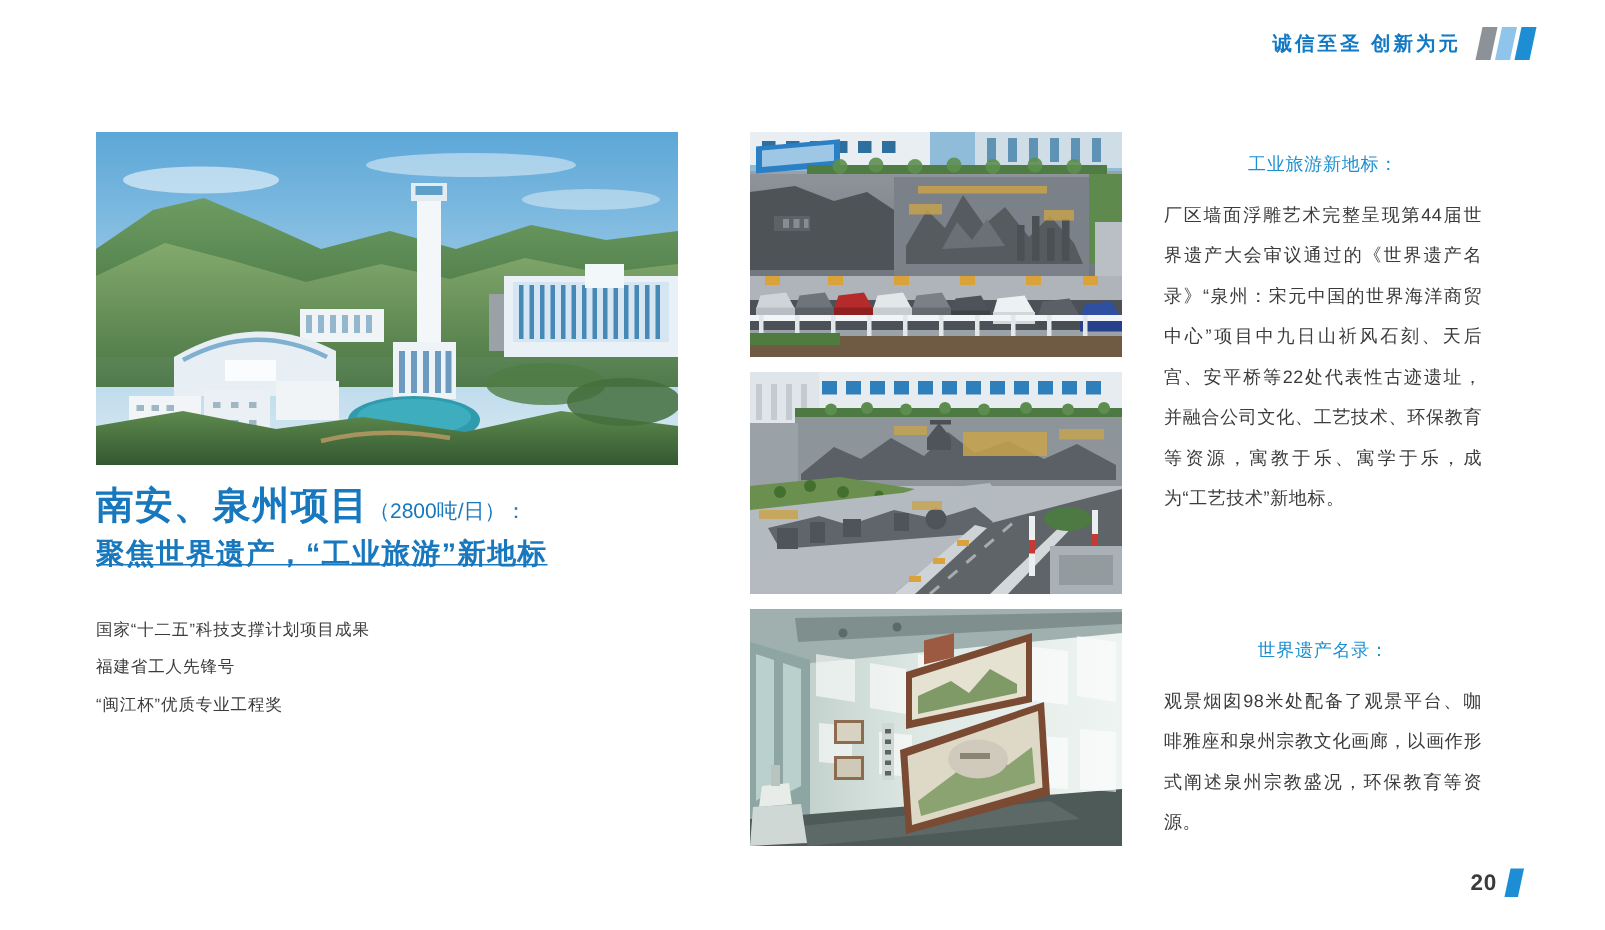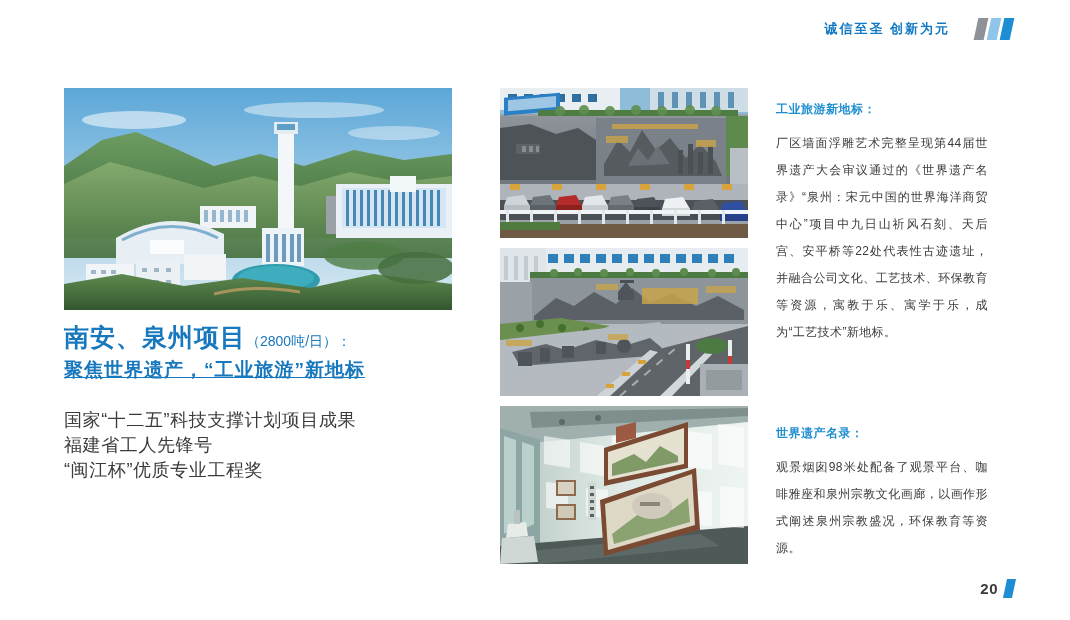--- a/index.html
+++ b/index.html
@@ -4,21 +4,21 @@
 <style>
   html,body{margin:0;padding:0;}
   body{
     width:1070px;height:620px;background:#ffffff;
     font-family:"Liberation Sans","DejaVu Sans",sans-serif;
     overflow:hidden;position:relative;
   }
   .page{position:absolute;inset:0;}
 
   
-  .header{position:absolute;top:18px;right:58px;display:flex;align-items:center;gap:26px;justify-content:space-between;}
+  .header{position:absolute;top:18px;right:48px;display:flex;align-items:center;gap:12px;justify-content:space-between;}
   .header-slogan{
     color:#1279c4;font-size:13px;letter-spacing:2px;font-weight:600;white-space:nowrap;
   }
   .logo-marks{display:flex;align-items:center;gap:3px;}
   .logo-mark{width:10px;height:22px;transform:skewX(-12deg);}
   .lm1{background:#8d9298;}
   .lm2{background:#8fc5ea;}
   .lm3{background:#1e8ed4;}
 
   
@@ -34,37 +34,37 @@
     line-height:1.25;white-space:nowrap;
   }
   .title-sub{font-size:14px;font-weight:400;letter-spacing:0;}
   .title-line2{
     color:#1878be;font-size:19px;font-weight:700;letter-spacing:1px;
     line-height:1.5;margin-top:3px;white-space:nowrap;text-decoration:underline;
   }
 
   .bullets{position:absolute;left:64px;top:408px;width:420px;}
   .bullet{
-    color:#3b3b3b;font-size:18px;line-height:25px;letter-spacing:0.6px;white-space:nowrap;
+    color:#3b3b3b;font-size:11px;line-height:25px;letter-spacing:0.6px;white-space:nowrap;
   }
 
   
   .mid-photo{position:absolute;left:500px;overflow:hidden;background:#c9cfd4;}
   .mid-photo svg{display:block;width:100%;height:100%;}
   .mp1{top:88px;width:248px;height:150px;}
   .mp2{top:248px;width:248px;height:148px;}
   .mp3{top:406px;width:248px;height:158px;}
 
   
   .txt-block{position:absolute;left:776px;width:212px;}
   .tb1{top:100px;}
   .tb2{top:424px;}
   .tb-head{
-    color:#1e8fd0;font-size:12px;font-weight:700;letter-spacing:0.5px;
-    line-height:18px;margin-bottom:12px;
+    color:#1e8fd0;font-size:12px;font-weight:400;letter-spacing:0.5px;
+    line-height:18px;margin-bottom:12px;text-align:center;
   }
   .tb-body{
     color:#3b3b3b;font-size:12px;line-height:27px;letter-spacing:0.4px;
     text-align:justify;text-justify:inter-ideograph;
   }
 
   
   .footer{position:absolute;right:56px;bottom:22px;display:flex;align-items:center;gap:7px;}
   .pagenum{color:#3b3b3b;font-size:15px;font-weight:700;letter-spacing:0.5px;margin-left:48px;}
   .page-mark{width:9px;height:19px;background:#1e8ed4;transform:skewX(-12deg);}

